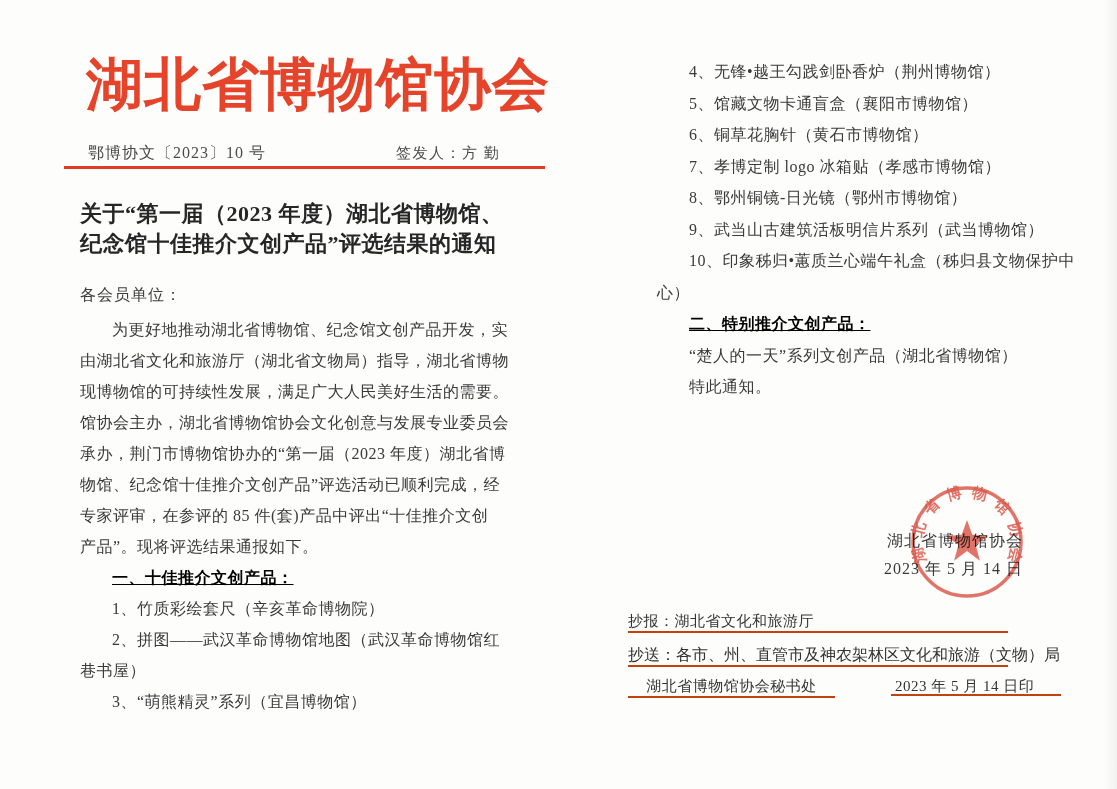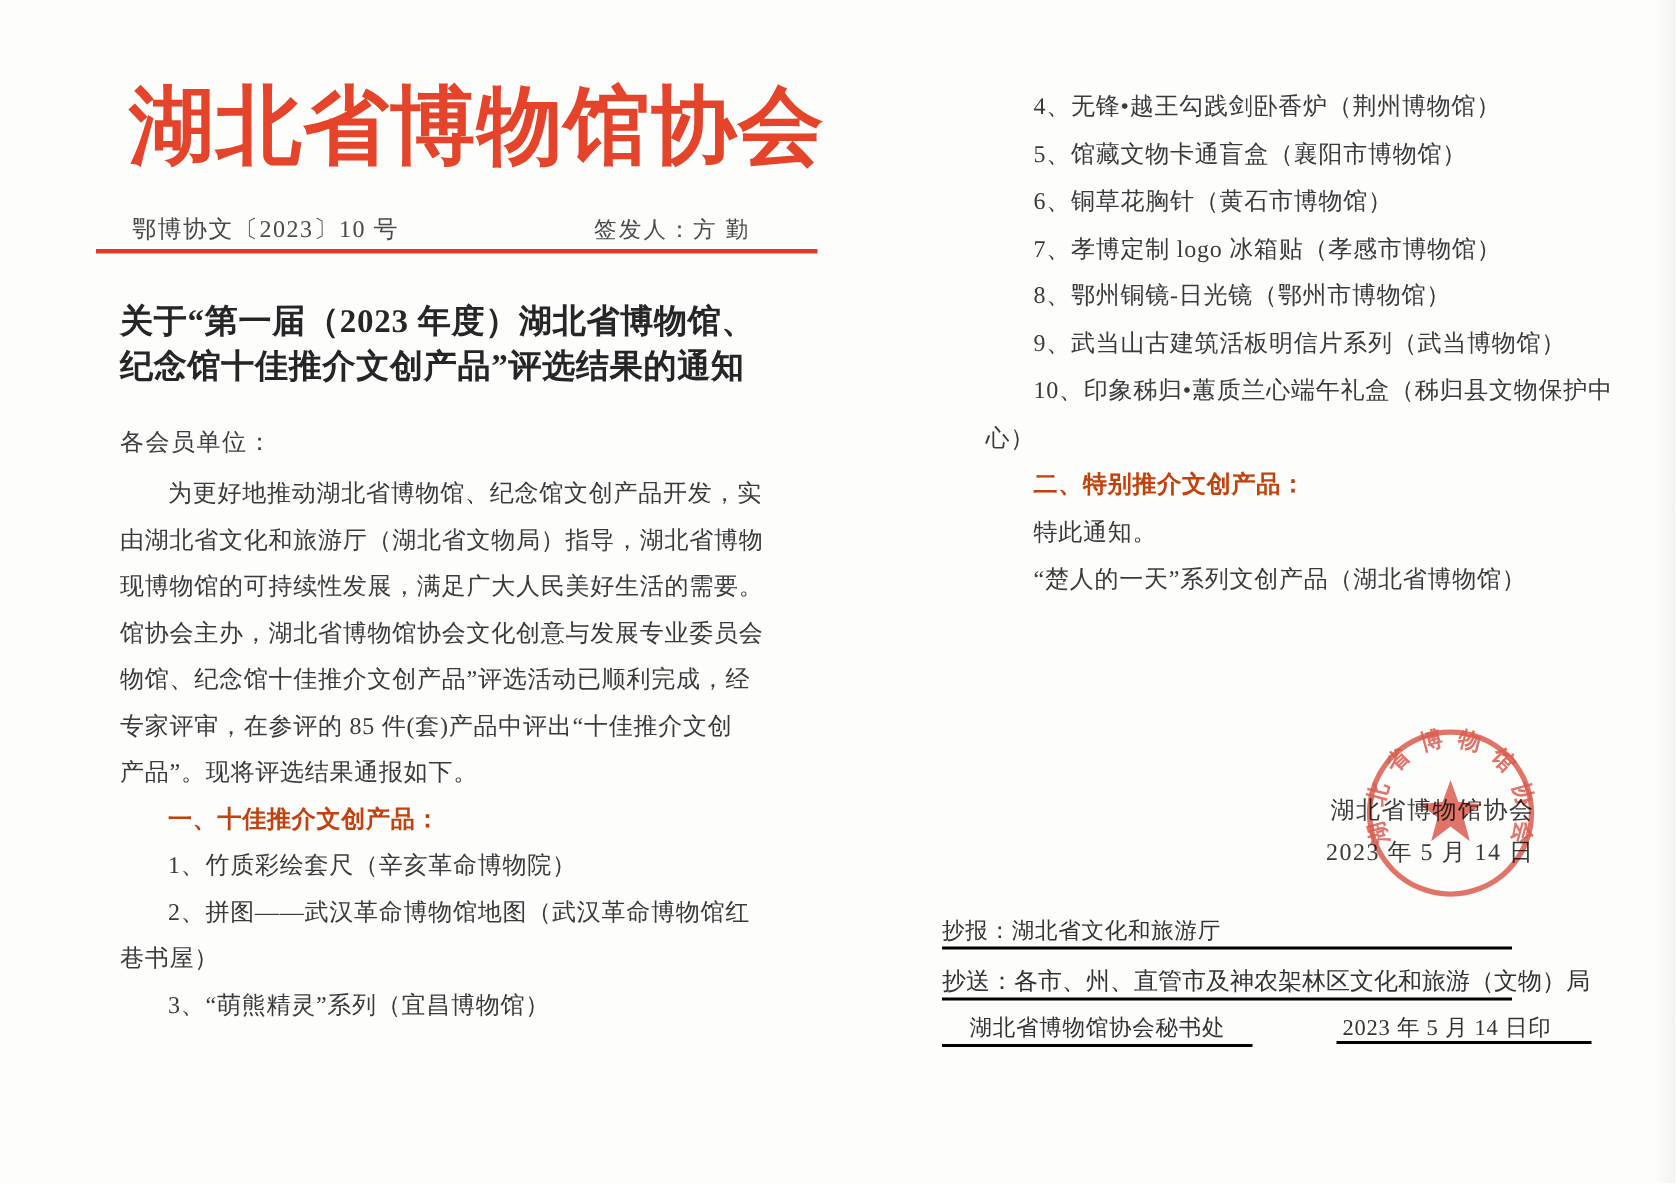--- a/index.html
+++ b/index.html
@@ -24,29 +24,29 @@
   
   .doc-title{position:absolute;left:80px;top:199px;width:430px;
     font-size:22px;font-weight:bold;line-height:30px;color:#262626;letter-spacing:0.5px;}
   .greeting{position:absolute;left:80px;top:285px;font-size:16px;letter-spacing:1px;color:#3d3d3d;}
   
   .col-left{position:absolute;left:80px;top:314px;width:452px;}
   .col-right{position:absolute;left:630px;top:56px;width:405px;}
   .line{font-size:16px;line-height:31px;letter-spacing:0.5px;white-space:nowrap;color:#3a3a3a;}
   .col-right .line{line-height:31.5px;margin-left:27px;}
   .indent{padding-left:32px;}
-  .bold{font-weight:bold;color:#c2410c;}
+  .bold{font-weight:bold;color:#000000;text-decoration:underline;}
   
   .signature{position:absolute;right:94px;top:527px;width:220px;text-align:right;
     font-size:16px;line-height:28px;letter-spacing:1px;color:#3a3a3a;}
   .seal{position:absolute;left:897px;top:472px;width:140px;height:140px;
     mix-blend-mode:multiply;opacity:0.9;}
   
   .footer-row{position:absolute;font-size:15px;letter-spacing:0.5px;color:#333;
-    border-bottom:2px solid #000000;white-space:nowrap;}
+    border-bottom:2px solid #c2410c;white-space:nowrap;}
   .fr1{left:628px;top:611px;width:380px;height:20px;line-height:20px;}
   .fr2{left:628px;top:645px;width:380px;height:20px;line-height:20px;font-size:16px;letter-spacing:0;}
   .fr3a{left:628px;top:676px;width:207px;height:20px;line-height:20px;text-align:center;}
   .fr3b{left:891px;top:676px;width:170px;height:20px;line-height:20px;padding-left:4px;box-sizing:border-box;}
 </style>
 </head>
 <body>
 
 <div class="page">
 
@@ -59,42 +59,43 @@
     <div>关于“第一届（2023 年度）湖北省博物馆、</div>
     <div>纪念馆十佳推介文创产品”评选结果的通知</div>
   </div>
   <div class="greeting">各会员单位：</div>
 
   <div class="col-left">
     <div class="line indent">为更好地推动湖北省博物馆、纪念馆文创产品开发，实</div>
     <div class="line">由湖北省文化和旅游厅（湖北省文物局）指导，湖北省博物</div>
     <div class="line">现博物馆的可持续性发展，满足广大人民美好生活的需要。</div>
     <div class="line">馆协会主办，湖北省博物馆协会文化创意与发展专业委员会</div>
+    <div class="line">承办，荆门市博物馆协办的“第一届（2023 年度）湖北省博</div>
     <div class="line">物馆、纪念馆十佳推介文创产品”评选活动已顺利完成，经</div>
     <div class="line">专家评审，在参评的 85 件(套)产品中评出“十佳推介文创</div>
     <div class="line">产品”。现将评选结果通报如下。</div>
     <div class="line indent bold">一、十佳推介文创产品：</div>
     <div class="line indent">1、竹质彩绘套尺（辛亥革命博物院）</div>
     <div class="line indent">2、拼图——武汉革命博物馆地图（武汉革命博物馆红</div>
     <div class="line">巷书屋）</div>
     <div class="line indent">3、“萌熊精灵”系列（宜昌博物馆）</div>
   </div>
 
   <div class="col-right">
     <div class="line indent">4、无锋•越王勾践剑卧香炉（荆州博物馆）</div>
     <div class="line indent">5、馆藏文物卡通盲盒（襄阳市博物馆）</div>
     <div class="line indent">6、铜草花胸针（黄石市博物馆）</div>
     <div class="line indent">7、孝博定制 logo 冰箱贴（孝感市博物馆）</div>
     <div class="line indent">8、鄂州铜镜-日光镜（鄂州市博物馆）</div>
     <div class="line indent">9、武当山古建筑活板明信片系列（武当博物馆）</div>
     <div class="line indent">10、印象秭归•蕙质兰心端午礼盒（秭归县文物保护中</div>
     <div class="line">心）</div>
     <div class="line indent bold">二、特别推介文创产品：</div>
+    <div class="line indent">“楚人的一天”系列文创产品（湖北省博物馆）</div>
     <div class="line indent">特此通知。</div>
-    <div class="line indent">“楚人的一天”系列文创产品（湖北省博物馆）</div>
   </div>
 
   <div class="signature">
     <div>湖北省博物馆协会</div>
     <div>2023 年 5 月 14 日</div>
   </div>
 
   <svg class="seal" viewBox="0 0 140 140">
     <circle cx="70" cy="70" r="54" fill="none" stroke="#d84a3c" stroke-width="3.5" stroke-opacity="0.85"></circle>
     <path id="sealArc" d="M 29.2 89 A 45 45 0 1 1 110.8 89" fill="none"></path>

